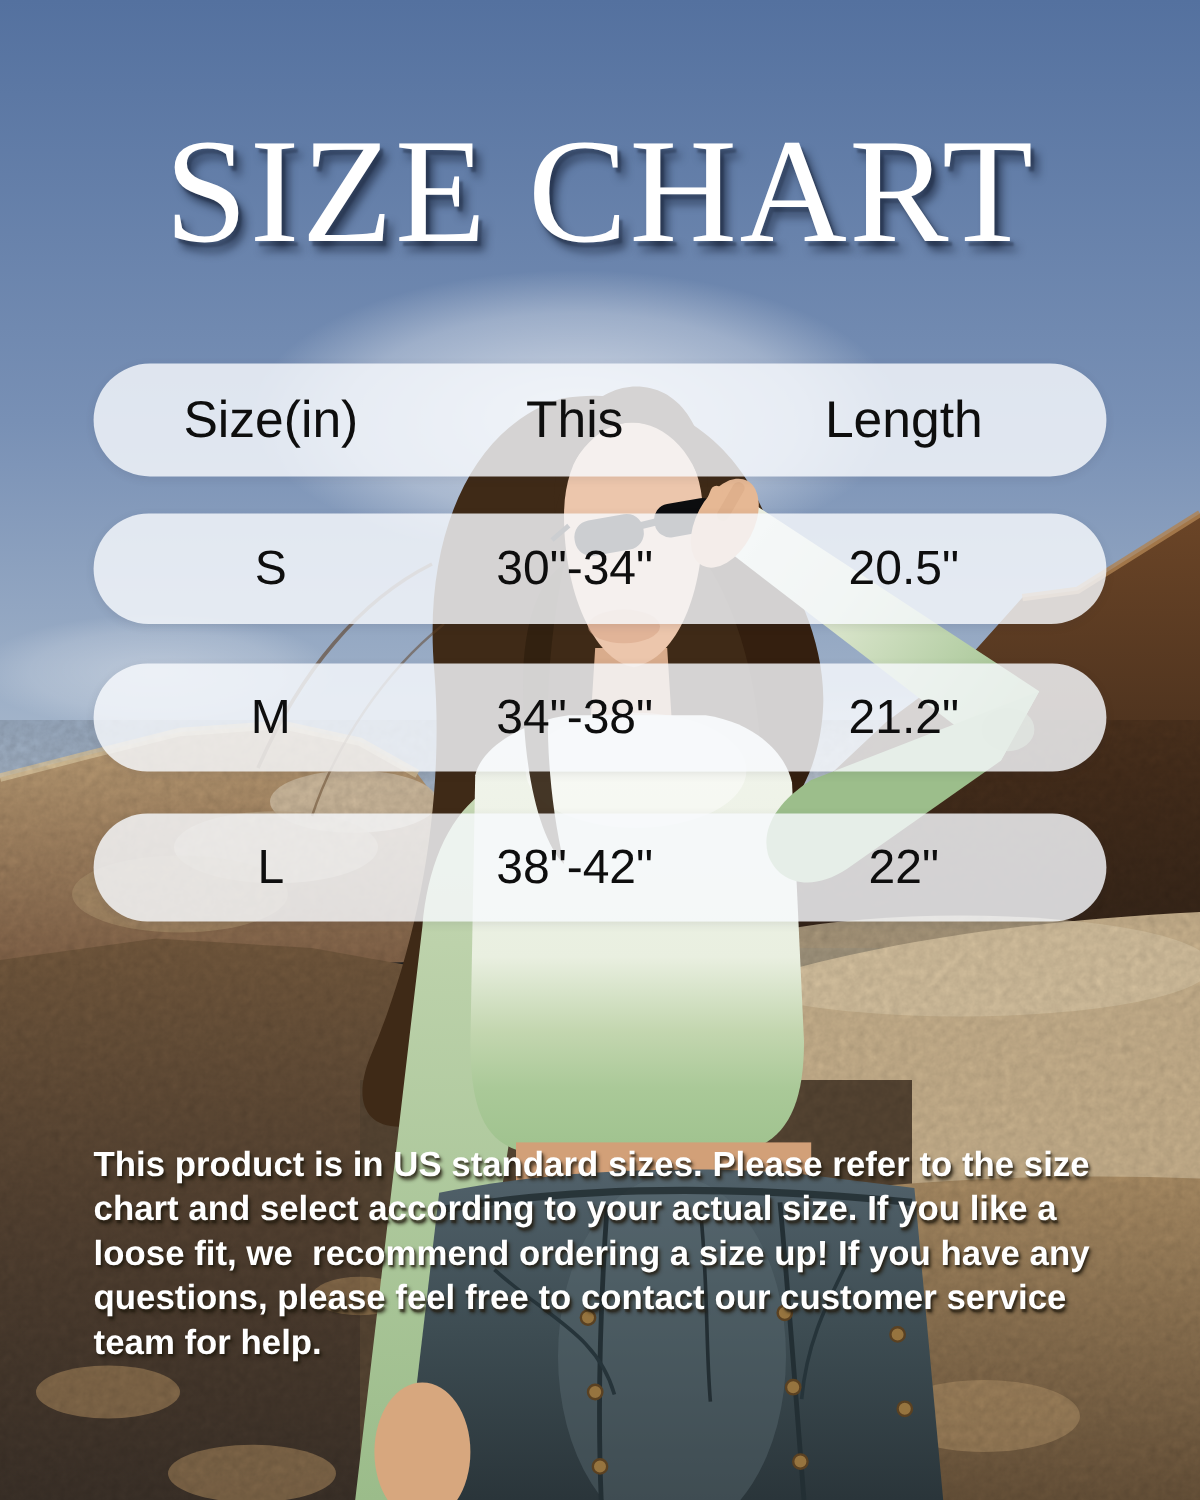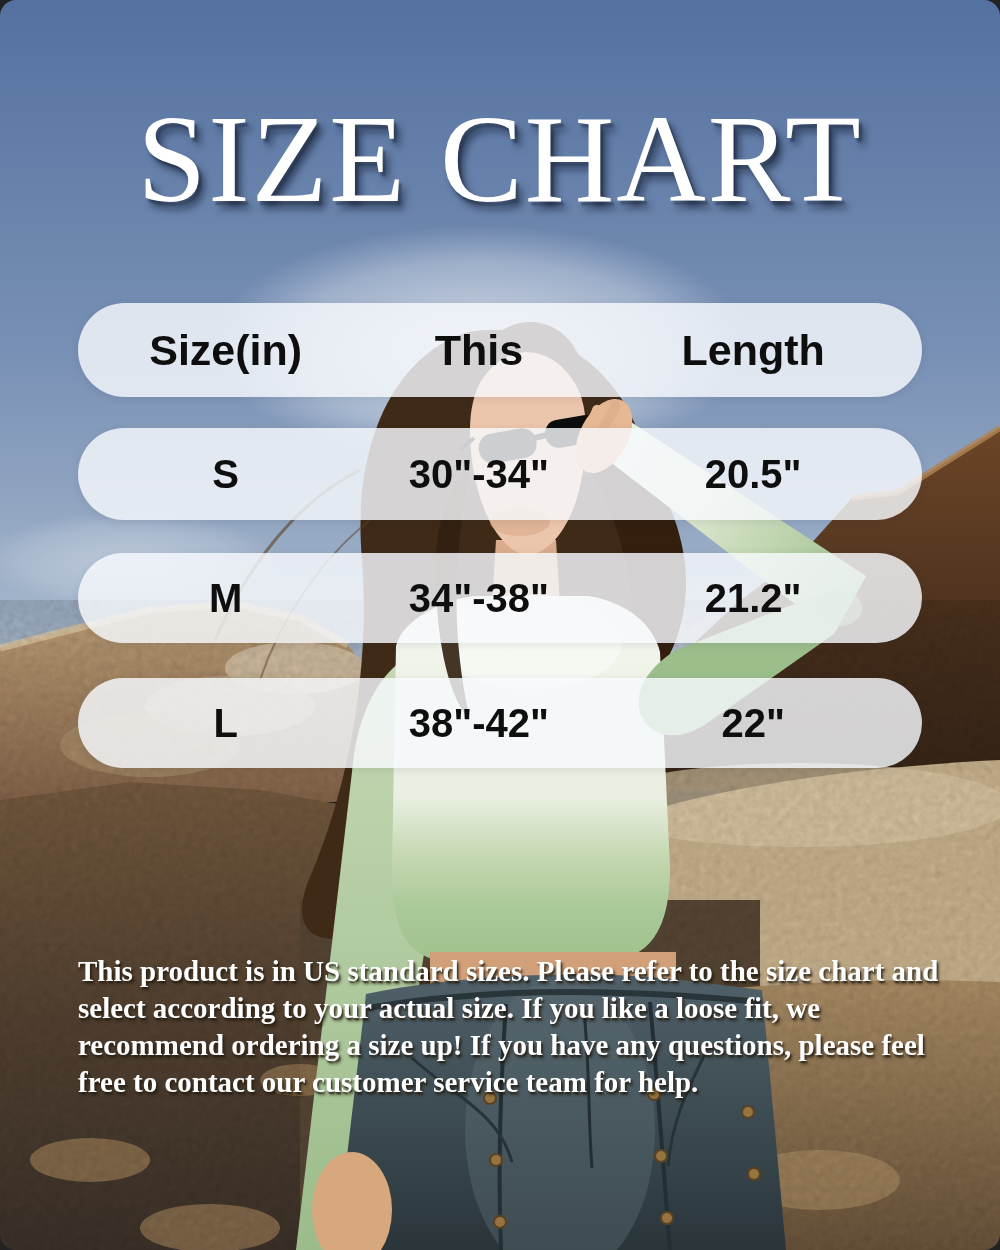--- a/index.html
+++ b/index.html
@@ -1,36 +1,36 @@
 <!DOCTYPE html>
 <html><head>
 <meta charset="utf-8">
 <style>
   html,body{margin:0;padding:0;background:#222;}
-  .page{position:relative;width:1000px;height:1250px;overflow:hidden;font-family:"Liberation Sans","DejaVu Sans",sans-serif;border-radius:16px;}
+  .page{position:relative;width:1000px;height:1250px;overflow:hidden;font-family:"Liberation Sans","DejaVu Sans",sans-serif;}
   .bg{position:absolute;inset:0;width:1000px;height:1250px;display:block;}
   .title{position:absolute;left:0;right:0;top:98px;margin:0;text-align:center;
     font-family:"Liberation Serif","DejaVu Serif",serif;font-weight:400;
     font-size:124px;line-height:1;letter-spacing:2px;color:#ffffff;
     text-shadow:6px 8px 7px rgba(25,35,58,.62), 3px 4px 2px rgba(25,35,58,.45);}
   .pill{position:absolute;left:78px;width:844px;background:rgba(246,249,253,.82);
     border-radius:48px;display:grid;grid-template-columns:35% 25% 40%;
     align-items:center;justify-items:center;color:#0e0e0e;
     box-shadow:0 2px 8px rgba(40,40,60,.10);}
-  .pill .cell{font-weight:bold;letter-spacing:0;}
+  .pill .cell{font-weight:normal;letter-spacing:0;}
   .hdr{top:303px;height:94px;font-size:43px;}
   .r0{top:428px;height:92px;}
   .r1{top:553px;height:90px;}
   .r2{top:678px;height:90px;}
   .r3{top:805px;height:90px;}
   .row{font-size:40px;}
   .note{position:absolute;left:78px;top:953px;width:874px;margin:0;
     color:#ffffff;font-weight:bold;font-size:29px;line-height:37px;
     white-space:pre-wrap;
-    text-shadow:2px 3px 3px rgba(35,28,16,.75), 1px 2px 1px rgba(35,28,16,.5);font-family:Liberation Serif, serif;}
+    text-shadow:2px 3px 3px rgba(35,28,16,.75), 1px 2px 1px rgba(35,28,16,.5);}
 </style>
 </head>
 <body>
 
 <div class="page">
 
   <svg class="bg" viewBox="0 0 1000 1250" preserveAspectRatio="none" aria-hidden="true">
     <defs>
       <linearGradient id="sky" x1="0" y1="0" x2="0" y2="1">
         <stop offset="0" stop-color="#54719f"></stop>

